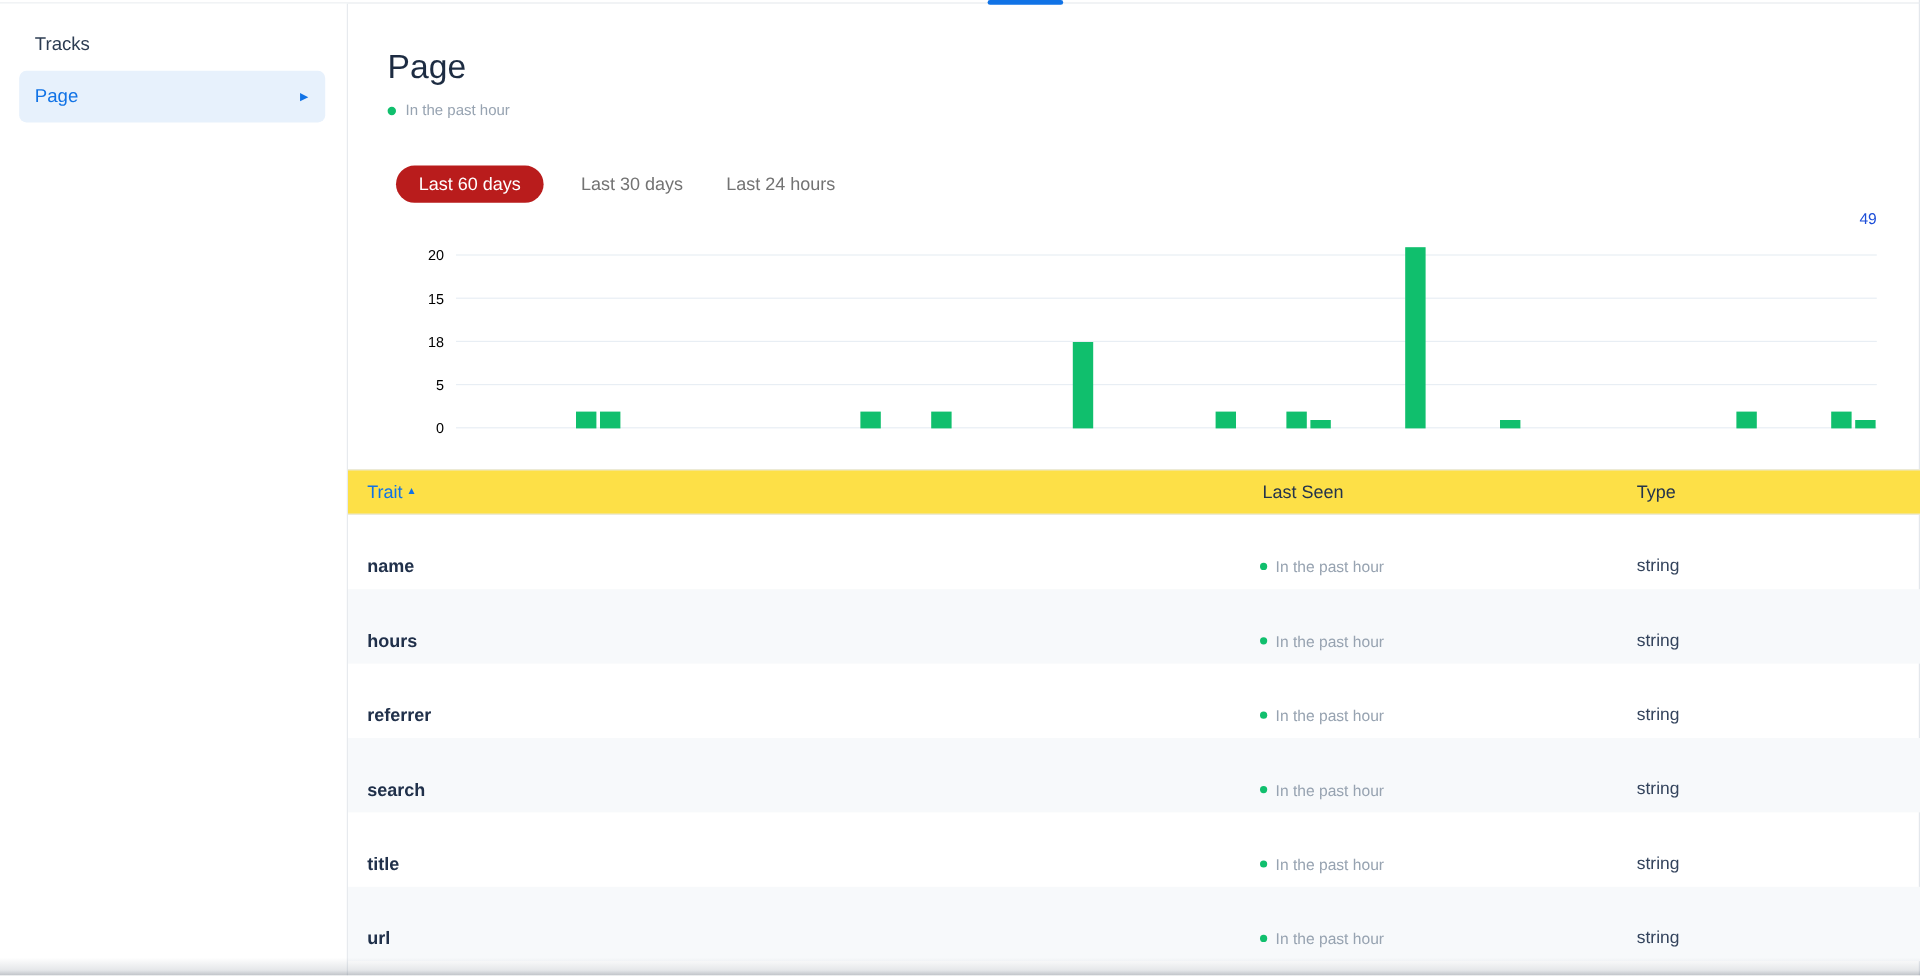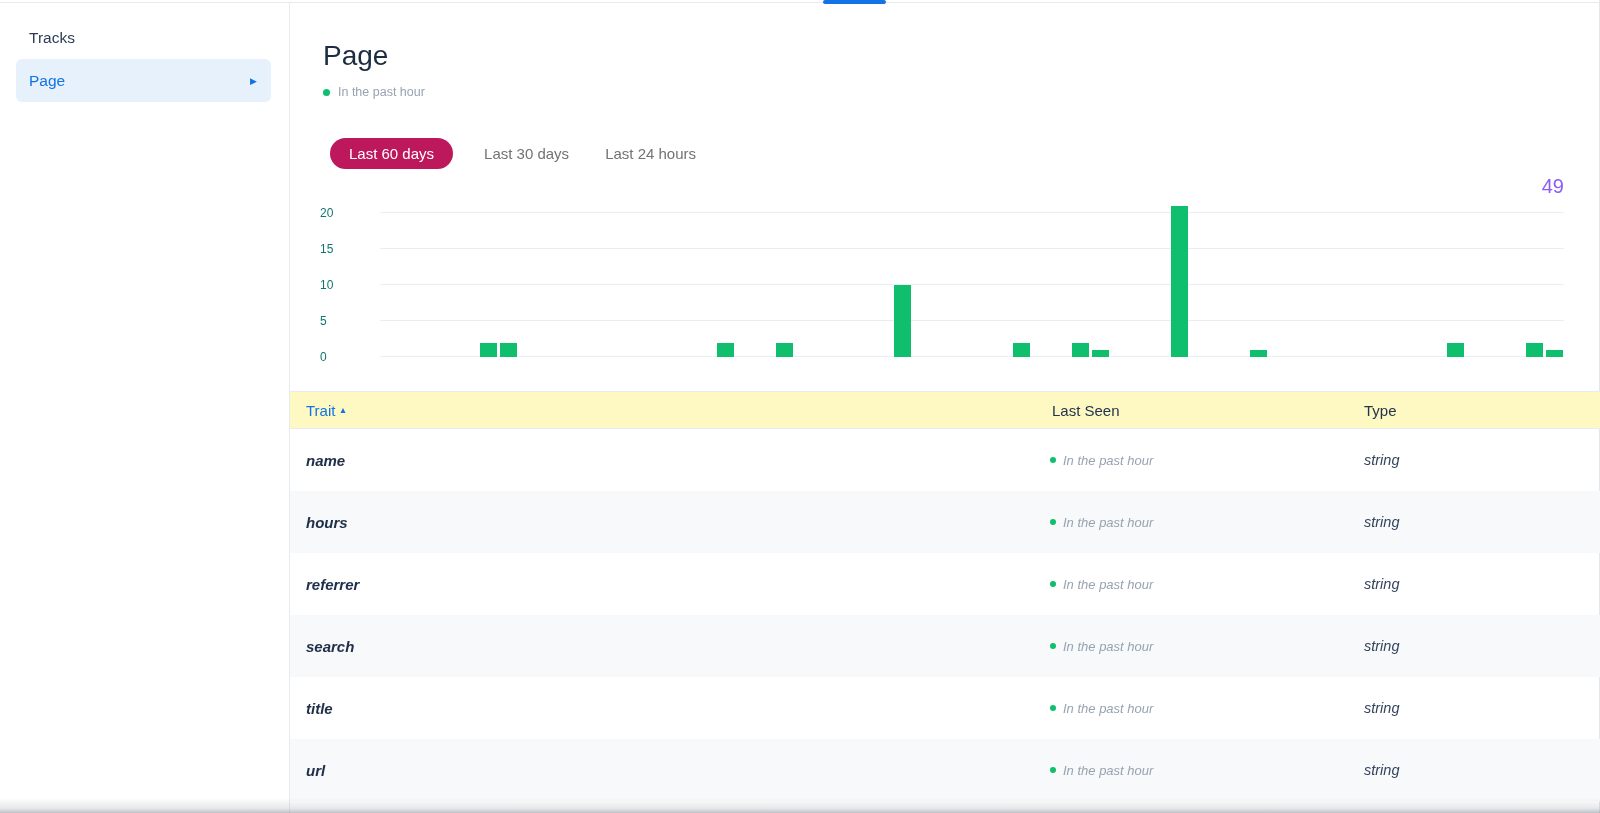--- a/index.html
+++ b/index.html
@@ -21,40 +21,40 @@
   
   .main { position:absolute; top:3px; left:290px; width:1310px; height:810px; }
   .page-title { position:absolute; left:33px; top:36px; font-size:28px; line-height:34px; font-weight:500; color:#1d2c42; }
   .status { position:absolute; left:33px; top:82px; display:flex; align-items:center; }
   .dot { width:7px; height:7px; border-radius:50%; background:#10bf6d; margin-right:8px; flex:none; }
   .status-text { font-size:12.5px; color:#97a3b1; }
 
   .filters { position:absolute; left:40px; top:135px; height:31px; display:flex; align-items:center; }
   .filter-btn { border:none; background:transparent; font-family:inherit; font-size:15px; color:#737373;
                 height:31px; padding:0 5px; margin-right:26px; cursor:pointer; }
-  .filter-btn.active { background:#be185d; color:#ffffff; border-radius:16px; padding:0 19px; }
+  .filter-btn.active { background:#b91c1c; color:#ffffff; border-radius:16px; padding:0 19px; }
 
   
   .chart { position:absolute; left:90px; top:195px; width:1184px; height:159px; }
   .gridline { position:absolute; left:0; right:0; height:1px; background:#e8eef4; }
-  .ytick { position:absolute; left:-60px; width:50px; text-align:left; font-size:12px; color:#0f766e;
+  .ytick { position:absolute; left:-60px; width:50px; text-align:right; font-size:12px; color:#000000;
            transform:translateY(50%); line-height:12px; }
   .bar { position:absolute; bottom:0; width:17px; background:#10bf6d; }
-  .chart-max { position:absolute; right:0; top:-23px; font-size:20px; color:#8b5cf6; }
+  .chart-max { position:absolute; right:0; top:-23px; font-size:13px; color:#1d4ed8; }
 
   
-  .thead { position:absolute; left:0; top:388px; width:1310px; height:38px; background:#fef9c3;
+  .thead { position:absolute; left:0; top:388px; width:1310px; height:38px; background:#fde047;
            border-top:1px solid #e8ebef; border-bottom:1px solid #e8ebef; }
   .th { position:absolute; top:0; height:100%; display:flex; align-items:center; font-size:15px; color:#24344c; cursor:pointer; }
   .th.sorted { color:#1173e6; }
   .sort-caret { font-size:10px; margin-left:5px; color:#1173e6; line-height:1; }
   .tbody { position:absolute; left:0; top:426px; width:1310px; }
   .trow { position:relative; width:1310px; height:62px; cursor:pointer; }
   .trow.alt { background:#f7f9fb; }
-  .cell { position:absolute; top:0; height:100%; display:flex; align-items:center;font-style:italic; }
+  .cell { position:absolute; top:12px; height:100%; display:flex; align-items:center; }
   .cell-trait { left:16px; font-size:15px; font-weight:bold; color:#20304a; }
   .cell-seen  { left:760px; font-size:13px; color:#97a3b1; }
   .cell-seen .dot { width:6px; height:6px; margin-right:7px; }
   .cell-type  { left:1074px; font-size:14.5px; color:#33435c; }
   .col-trait { left:16px; } .col-seen { left:762px; } .col-type { left:1074px; }
 
   .bottom-shade { position:absolute; left:0; bottom:0; width:1600px; height:15px;
                   background:linear-gradient(to bottom, rgba(160,168,178,0) 0%, rgba(150,158,168,0.25) 70%, rgba(110,118,130,0.45) 100%); }
 </style>
 </head>
@@ -90,21 +90,21 @@
         <button class="filter-btn">Last 24 hours</button>
       </div>
 
     <div class="chart" id="chart">
       <div class="chart-max">49</div>
     <div class="gridline" style="bottom: 0px;"></div>
         <div class="ytick" style="bottom: 0px;">0</div>
         <div class="gridline" style="bottom: 36px;"></div>
         <div class="ytick" style="bottom: 36px;">5</div>
         <div class="gridline" style="bottom: 72px;"></div>
-        <div class="ytick" style="bottom: 72px;">10</div>
+        <div class="ytick" style="bottom: 72px;">18</div>
         <div class="gridline" style="bottom: 108px;"></div>
         <div class="ytick" style="bottom: 108px;">15</div>
         <div class="gridline" style="bottom: 144px;"></div>
         <div class="ytick" style="bottom: 144px;">20</div>
         <div class="bar" style="left: 100.033px; height: 14.4px; background: rgb(16, 191, 109);"></div>
         <div class="bar" style="left: 119.767px; height: 14.4px; background: rgb(16, 191, 109);"></div>
         <div class="bar" style="left: 336.833px; height: 14.4px; background: rgb(16, 191, 109);"></div>
         <div class="bar" style="left: 396.033px; height: 14.4px; background: rgb(16, 191, 109);"></div>
         <div class="bar" style="left: 514.433px; height: 72px; background: rgb(16, 191, 109);"></div>
         <div class="bar" style="left: 632.833px; height: 14.4px; background: rgb(16, 191, 109);"></div>

